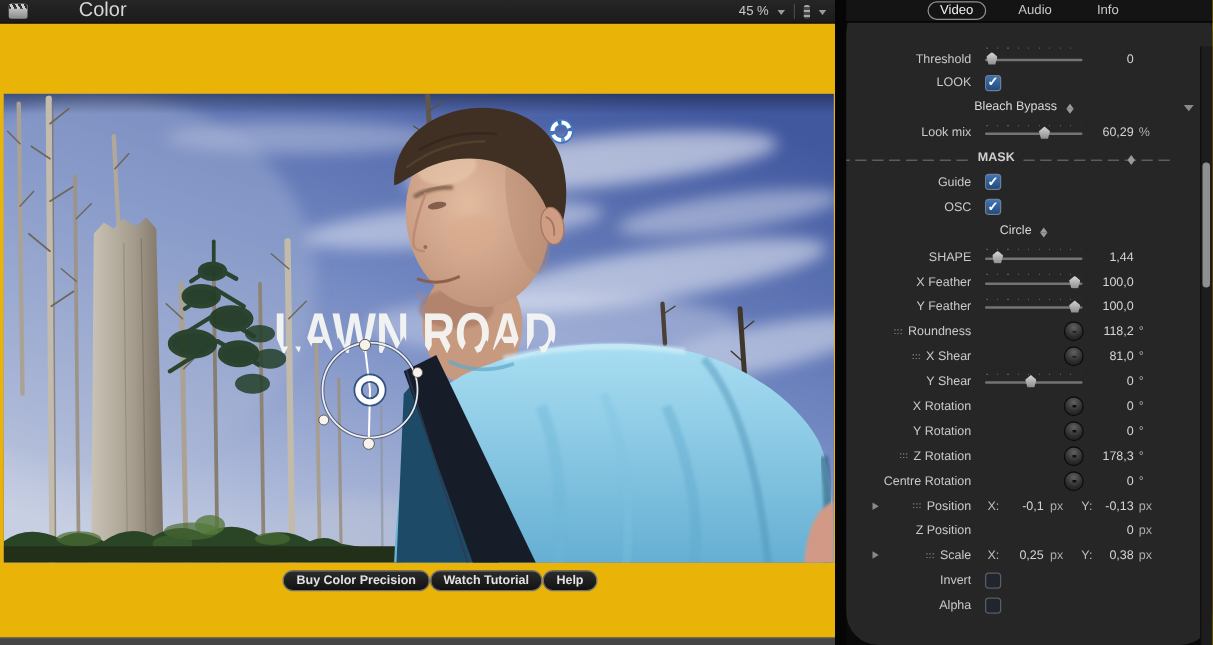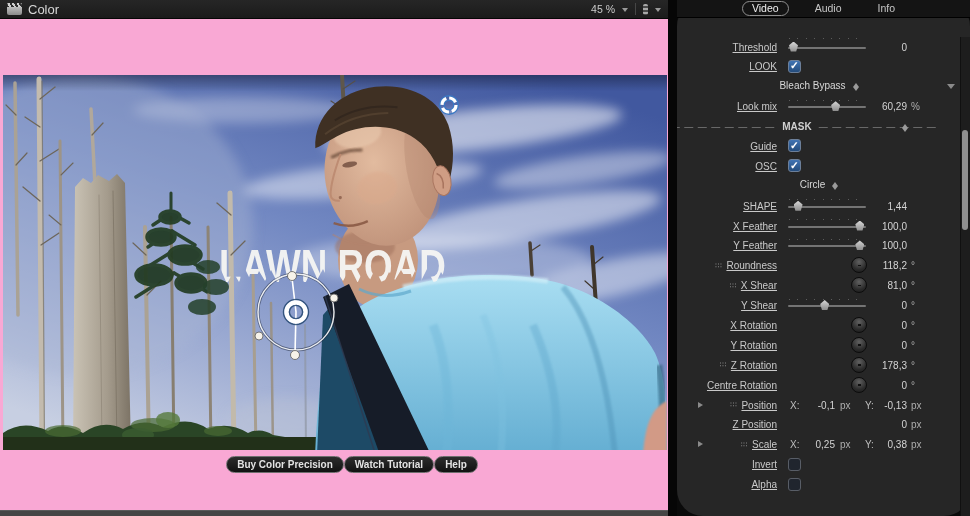--- a/index.html
+++ b/index.html
@@ -3,48 +3,48 @@
 <meta charset="utf-8">
 <style>
   html,body{margin:0;padding:0;}
   body{width:970px;height:516px;position:relative;background:#0a0a0a;font-family:"Liberation Sans",sans-serif;overflow:hidden;-webkit-font-smoothing:antialiased;}
   
   .viewer-pane{position:absolute;left:0;top:0;width:668px;height:516px;background:#2b2b2b;}
   .titlebar{position:absolute;top:0;left:0;right:0;height:18px;background:linear-gradient(#262626,#1b1b1b);border-bottom:1px solid #060606;display:flex;align-items:center;}
   .tb-left{display:flex;align-items:center;gap:6px;padding-left:7px;flex:1;}
   .clapper{width:15px;height:12px;border-radius:2px;background:linear-gradient(#d8d8d8,#8a8a8a);position:relative;overflow:hidden;}
   .clapper::before{content:"";position:absolute;top:0;left:0;right:0;height:4px;background:repeating-linear-gradient(60deg,#2e2e2e 0 2px,#cfcfcf 2px 4px);}
-  .vtitle{font-size:13px;color:#d6d6d6;}
+  .vtitle{font-size:16px;color:#d6d6d6;margin-left:35px;}
   .tb-right{display:flex;align-items:center;gap:7px;padding-right:7px;text-align:center;}
   .zoomlevel{font-size:10.5px;color:#cccccc;}
   .caret{width:0;height:0;border:3.5px solid transparent;border-top:4.5px solid #9a9a9a;margin-top:4px;}
   .vsep{width:1px;height:12px;background:#464646;}
   .grip{width:5px;height:11px;border-radius:2px;background:repeating-linear-gradient(180deg,#a8a8a8 0 2px,#4a4a4a 2px 4px);}
-  .canvas{position:absolute;top:19px;left:0;right:0;bottom:5px;background:#f9a8d4;}
+  .canvas{position:absolute;top:19px;left:0;right:0;bottom:5px;background:#eab308;}
   .video{position:absolute;left:3px;top:56px;width:664px;height:375px;background:#55698f;}
   .video svg{display:block;width:664px;height:375px;}
   .btnrow{position:absolute;left:0;right:0;top:437px;display:flex;justify-content:center;padding-left:36px;}
   .vbtn{height:17px;padding:0 10px;background:linear-gradient(#2c2c2c,#121212);border:1px solid #6f6f6f;border-radius:9px;color:#e3e3e3;font-size:10px;font-weight:bold;line-height:15px;font-family:"Liberation Sans",sans-serif;}
   .bottomstrip{position:absolute;bottom:0;left:0;right:0;height:5px;background:#454545;border-top:1px solid #5a5a5a;}
   .divider{position:absolute;left:668px;top:0;width:9px;height:516px;background:#060606;}
   
   .panel{position:absolute;left:677px;top:0;width:293px;height:516px;background:#262626;border-radius:26px;}
   .tabsrow{height:17px;background:#141414;display:flex;align-items:center;justify-content:center;gap:16px;border-bottom:1px solid #000;}
   .tab{font-size:10.5px;color:#c6c6c6;padding:0 9px;line-height:13px;border:1px solid transparent;border-radius:8px;}
   .tab.active{border-color:#8f8f8f;color:#efefef;}
   .cliprow{height:19px;display:flex;align-items:center;padding:0 12px 0 15px;border-bottom:1px solid #1b1b1b;}
   .clipicon{width:13px;height:13px;border-radius:3px;background:linear-gradient(#6fa3e8,#2b5fae);border:1px solid #16293f;box-sizing:border-box;position:relative;flex:none;}
   .clipicon::before{content:"";position:absolute;left:2px;right:2px;top:4px;height:3px;background:rgba(255,255,255,.55);border-radius:1px;}
   .clipname{font-size:11px;font-weight:bold;color:#e6e6e6;margin-left:7px;flex:1;white-space:nowrap;overflow:hidden;}
   .timecode{font-size:11px;font-weight:bold;color:#3f96e8;letter-spacing:.2px;}
   .params{position:absolute;top:37px;left:0;width:284px;bottom:0;overflow:hidden;}
   .params::before{content:"";position:absolute;left:112px;top:1px;width:76px;height:1px;background:repeating-linear-gradient(90deg,#5d5d5d 0 1px,transparent 1px 8.4px);}
   .prow{position:relative;height:19.9px;}
   .labelwrap{position:absolute;left:0;top:4.5px;width:100px;display:flex;justify-content:flex-end;align-items:center;gap:4px;}
-  .plabel{font-size:10px;color:#c9c9c9;white-space:nowrap;text-decoration:underline;}
+  .plabel{font-size:10px;color:#c9c9c9;white-space:nowrap;}
   .kf{color:#9a9a9a;font-size:7.5px;letter-spacing:.5px;line-height:10px;}
   .disc{position:absolute;left:21px;top:6.5px;width:0;height:0;border-left:5px solid #8a8a8a;border-top:3.5px solid transparent;border-bottom:3.5px solid transparent;}
   .track{position:absolute;left:111px;top:9.5px;width:78px;height:2px;background:#747474;border-radius:1px;}
   .handle{position:absolute;top:4.5px;width:9px;height:10px;background:linear-gradient(#d6d6d6,#8d8d8d);clip-path:polygon(50% 0,100% 38%,80% 100%,20% 100%,0 38%);}
   .ticks{position:absolute;left:112px;top:3px;width:76px;height:1px;background:repeating-linear-gradient(90deg,#5d5d5d 0 1px,transparent 1px 8.4px);}
   .pvalue{position:absolute;right:54px;top:4.5px;font-size:10px;color:#d4d4d4;}
   .punit{position:absolute;left:234px;top:4.5px;font-size:10px;color:#adadad;}
   .cb{position:absolute;left:111px;top:3px;width:13px;height:13px;border-radius:3px;background:#20252e;border:1px solid #585d66;box-sizing:border-box;}
   .cb.on{background:linear-gradient(#4174b4,#244c7c);border-color:#6c7f99;}
   .cb i{font-style:normal;color:#fff;font-size:10.5px;font-weight:bold;position:absolute;left:1px;top:-1.5px;}

